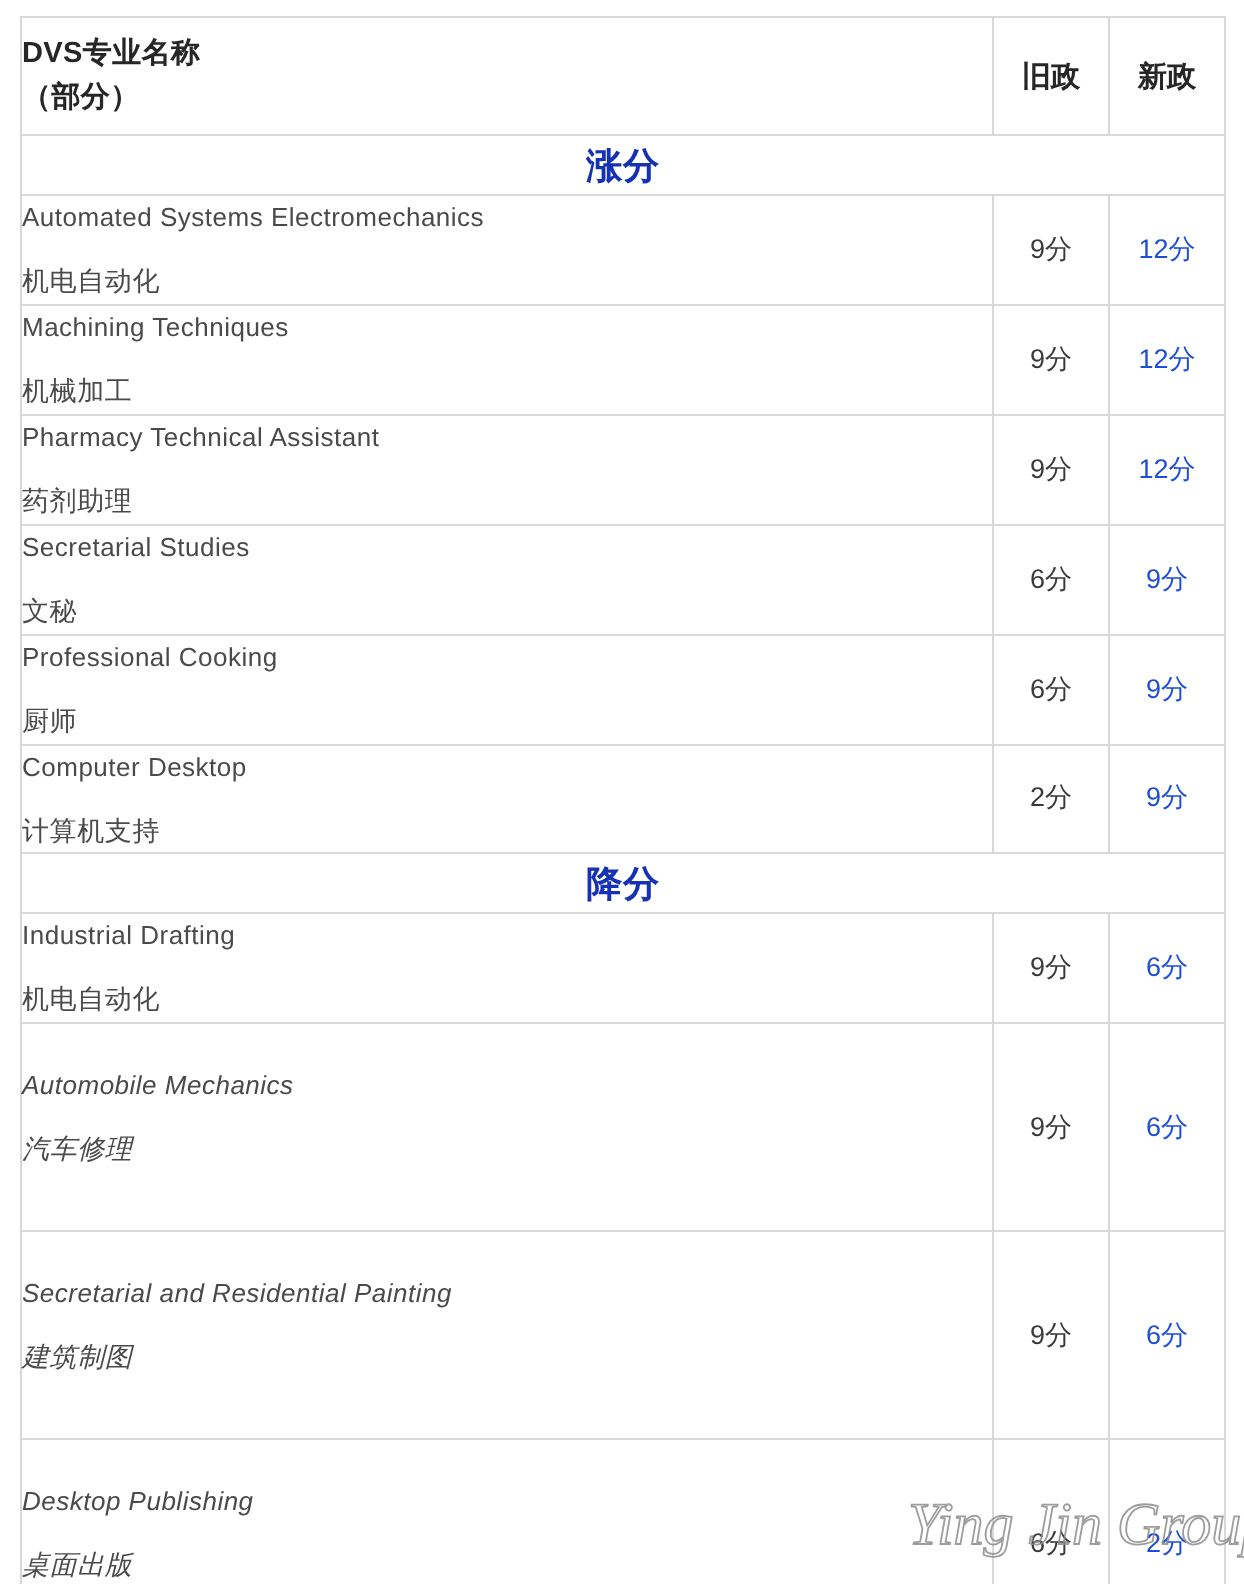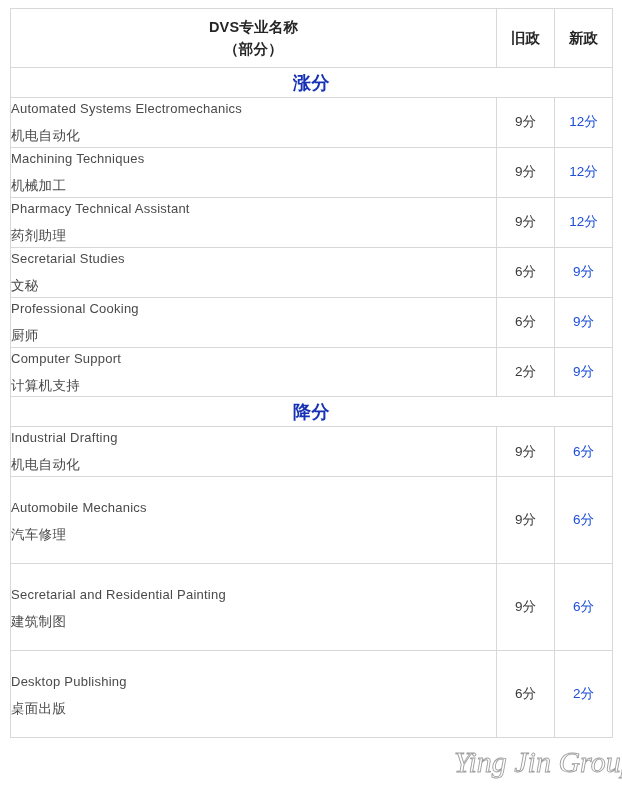--- a/index.html
+++ b/index.html
@@ -39,21 +39,21 @@
     padding: 0;
     vertical-align: middle;
     background: #ffffff;
   }
   .dvs-table td:last-child,
   .dvs-table th:last-child { border-right: none; }
 
   
   .hdr-name {
     height: 58px;
-    text-align: center;
+    text-align: left;
     color: #262626;
     font-weight: bold;
     font-size: 14.5px;
     line-height: 1.55;
     padding: 4px 0;
   }
   .hdr-name .l1 { display: block; letter-spacing: .2px; }
   .hdr-name .l2 { display: block; letter-spacing: .2px; }
   .hdr-score {
     height: 58px;
@@ -84,33 +84,33 @@
     font-size: 13px;
     letter-spacing: .25px;
     color: #4a4a4a;
     white-space: nowrap;
   }
   .name-zh {
     display: block;
     font-size: 13.5px;
     color: #4a4a4a;
     letter-spacing: .3px;
-    margin-top: 6px;
+    margin-top: 11px;
   }
   .score-old {
     text-align: center;
     font-size: 13.5px;
     color: #3a3a3a;
   }
   .score-new {
     text-align: center;
     font-size: 13.5px;
     color: #1d4ed8;
   }
-  tr.tall .name-cell { padding-top: 20px; padding-bottom: 17px; }
+  tr.tall .name-cell { padding-top: 20px; padding-bottom: 29px; font-style: italic; }
 
   
   .watermark {
     position: absolute;
     left: 452px;
     top: 736px;
     width: 170px;
     height: 52px;
     pointer-events: none;
     z-index: 5;
@@ -194,21 +194,21 @@
         <td class="name-cell">
           <span class="name-en">Professional Cooking</span>
           <span class="name-zh">厨师</span>
         </td>
         <td class="score-old">6分</td>
         <td class="score-new">9分</td>
       </tr>
 
       <tr>
         <td class="name-cell">
-          <span class="name-en">Computer Support</span>
+          <span class="name-en">Computer Desktop</span>
           <span class="name-zh">计算机支持</span>
         </td>
         <td class="score-old">2分</td>
         <td class="score-new">9分</td>
       </tr>
 
 
       <tr class="section-row">
         <td colspan="3">降分</td>
       </tr>

